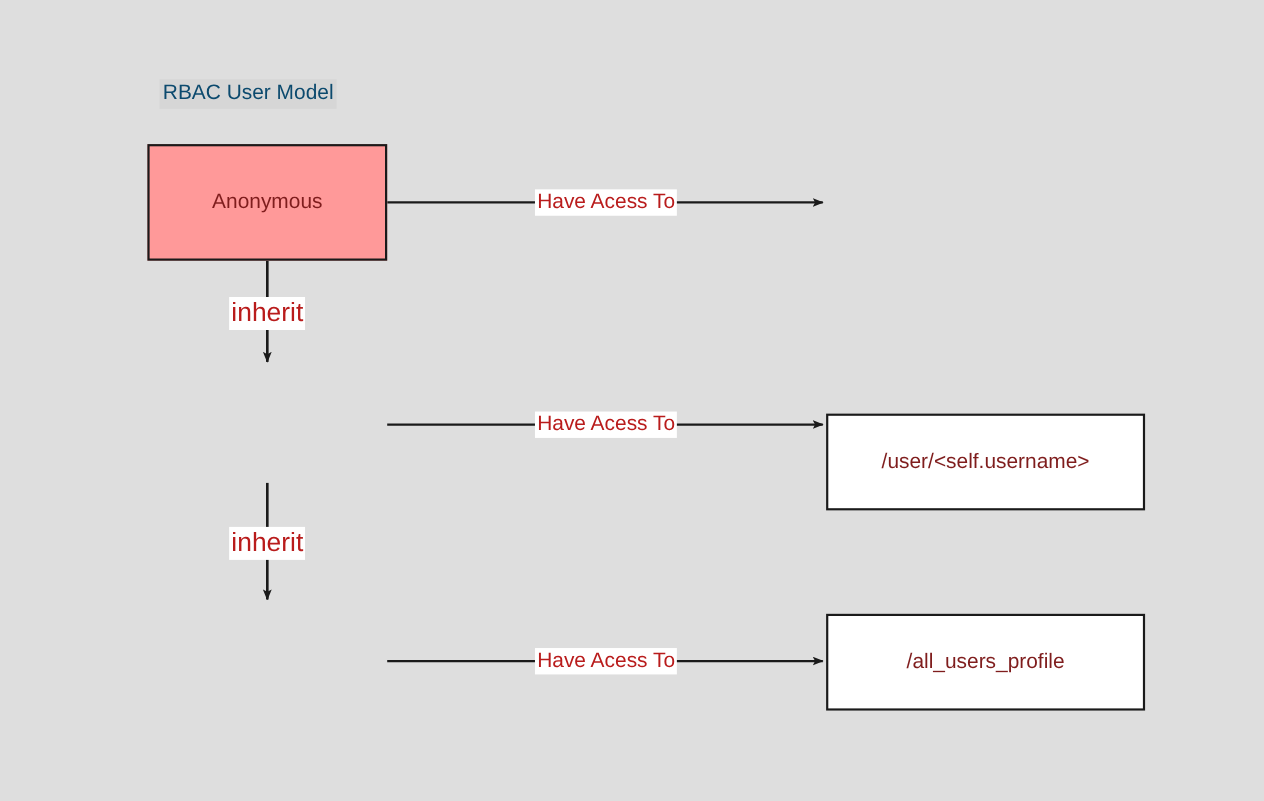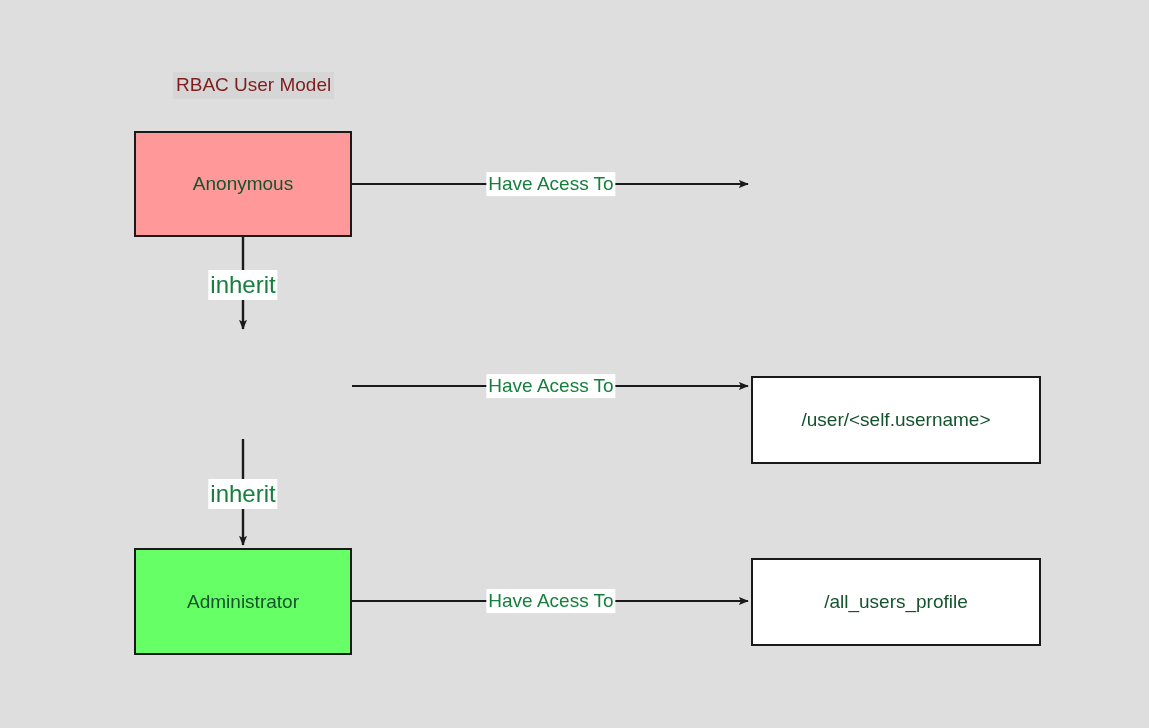--- a/index.html
+++ b/index.html
@@ -24,36 +24,35 @@
     top: 0;
     width: 1149px;
     height: 728px;
     pointer-events: none;
   }
   .diagram-title {
     position: absolute;
     left: 145px;
     top: 72px;
     font-size: 19px;
-    color: #7f1d1d;
+    color: #0c4a6e;
     background: #d6d6d6;
     padding: 1px 3px;
     line-height: 1.3;
     white-space: nowrap;
-    margin-left: 28px;
   }
   .node {
     position: absolute;
     box-sizing: border-box;
     border: 2px solid #1a1a1a;
     display: flex;
     align-items: center;
     justify-content: center;
     font-size: 19px;
-    color: #14532d;
+    color: #7f1d1d;
     text-align: center;
   }
   .node-role {
     left: 134px;
     width: 218px;
   }
   .node-anonymous {
     top: 131px;
     height: 106px;
     background: #ff9999;
@@ -74,21 +73,21 @@
     height: 88px;
     background: #ffffff;
   }
   .res-1 { top: 141px; }
   .res-2 { top: 342px; margin-top: 34px; }
   .res-3 { top: 558px; }
 
   .edge-label {
     position: absolute;
     font-size: 19px;
-    color: #15803d;
+    color: #b91c1c;
     background: #ffffff;
     padding: 0 2px;
     line-height: 1.25;
     white-space: nowrap;
     transform: translate(-50%, -50%);
   }
   .edge-label.inherit-label {
     font-size: 24px;
   }
 </style>
@@ -113,23 +112,20 @@
     <line x1="243" y1="237" x2="243" y2="329" stroke="#1a1a1a" stroke-width="2.4" marker-end="url(#arrowhead)"></line>
 
     <line x1="243" y1="439" x2="243" y2="545" stroke="#1a1a1a" stroke-width="2.4" marker-end="url(#arrowhead)"></line>
   </svg>
 
   <div class="diagram-title">RBAC User Model</div>
 
   <div class="node node-role node-anonymous">
     <span>Anonymous</span>
   </div>
-  <div class="node node-role node-admin">
-    <span>Administrator</span>
-  </div>
 
   <div class="node node-resource res-2">
     <span>/user/&lt;self.username&gt;</span>
   </div>
   <div class="node node-resource res-3">
     <span>/all_users_profile</span>
   </div>
 
   <div class="edge-label" style="left:551px; top:184px;">Have Acess To</div>
   <div class="edge-label" style="left:551px; top:386px;">Have Acess To</div>

